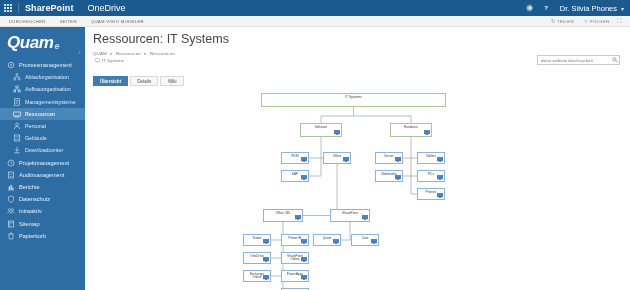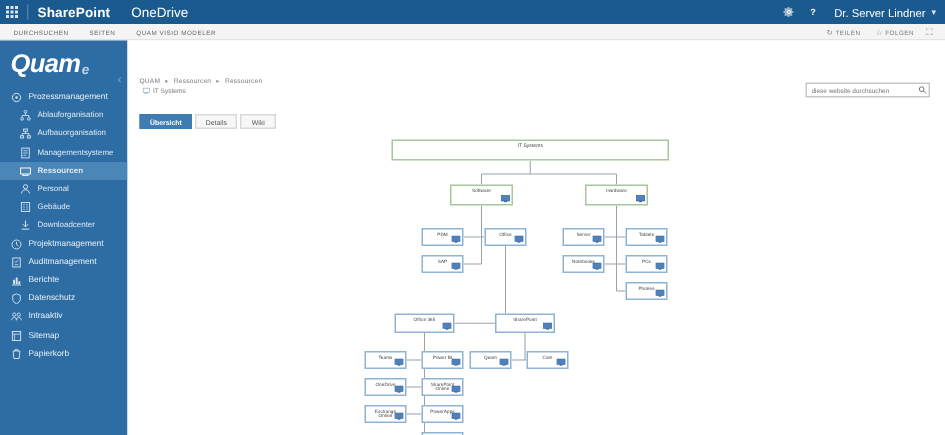--- a/index.html
+++ b/index.html
@@ -170,21 +170,21 @@
       <svg width="8" height="8" viewBox="0 0 16 16">
           <path fill="#fff" d="M8 5.2a2.8 2.8 0 100 5.6 2.8 2.8 0 000-5.6zm0 4.3a1.5 1.5 0 110-3 1.5 1.5 0 010 3z"></path>
           <path fill="#fff" d="M14 9.1V6.9l-1.7-.3a4.6 4.6 0 00-.5-1.2l1-1.4-1.6-1.6-1.4 1a4.6 4.6 0 00-1.2-.5L8.3 1.2H6.1l-.3 1.7a4.6 4.6 0 00-1.2.5l-1.4-1L1.6 4l1 1.4a4.6 4.6 0 00-.5 1.2l-1.7.3v2.2l1.7.3c.1.4.3.8.5 1.2l-1 1.4 1.6 1.6 1.4-1c.4.2.8.4 1.2.5l.3 1.7h2.2l.3-1.7c.4-.1.8-.3 1.2-.5l1.4 1 1.6-1.6-1-1.4c.2-.4.4-.8.5-1.2L14 9.1z" opacity=".55"></path>
         </svg>
     </span>
     <span class="sb-icon">
       <svg width="8" height="8" viewBox="0 0 16 16">
           <text x="8" y="12" font-size="12" font-family="Liberation Sans, sans-serif" fill="#fff" text-anchor="middle" font-weight="bold">?</text>
         </svg>
     </span>
-    <span class="sb-user">Dr. Server Lindner</span>
+    <span class="sb-user">Dr. Silvia Phones</span>
     <span class="sb-caret">▾</span>
   </div>
 
   <div class="ribbon">
     <span class="ribbon-tab first">DURCHSUCHEN</span>
     <span class="ribbon-tab">SEITEN</span>
     <span class="ribbon-tab">QUAM VISIO MODELER</span>
     <span class="spacer"></span>
     <span class="ribbon-act">
       <span class="gl">↻</span>
@@ -342,20 +342,21 @@
               <path d="M3.5 4h9l-1 10h-7l-1-10zM6 4V2.2h4V4" fill="none" stroke="#dce9f4" stroke-width="1.2"></path>
             </svg>
           </span>
           <span>Papierkorb</span>
         </div>
       </div>
   </div>
 
   <div class="content">
 
+    <div class="page-title">Ressourcen: IT Systems</div>
 
     <div class="breadcrumb">
       <span>QUAM</span>
       <span class="sep">▸</span>
       <span>Ressourcen</span>
       <span class="sep">▸</span>
       <span>Ressourcen</span>
     </div>
 
     <div class="bc-sub">

